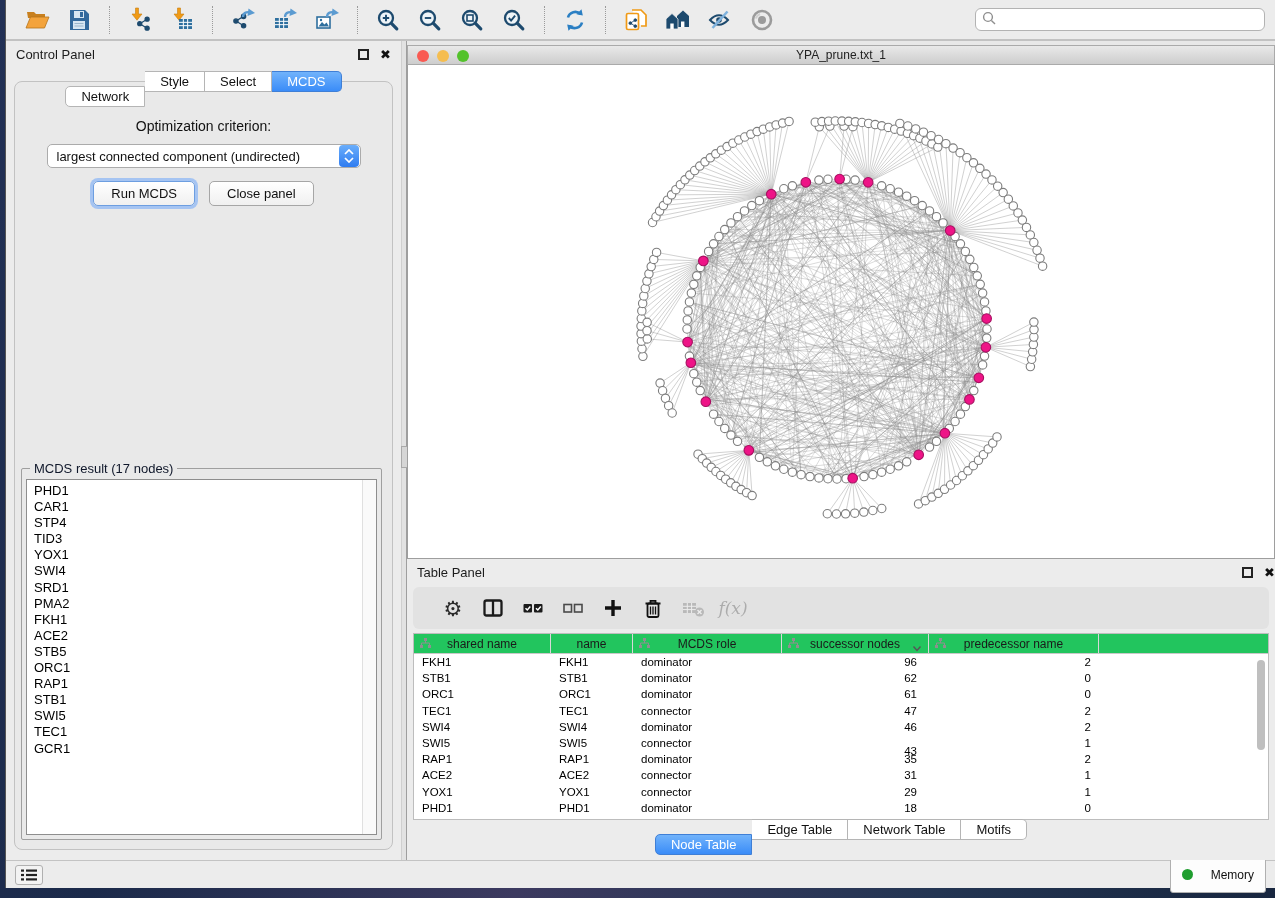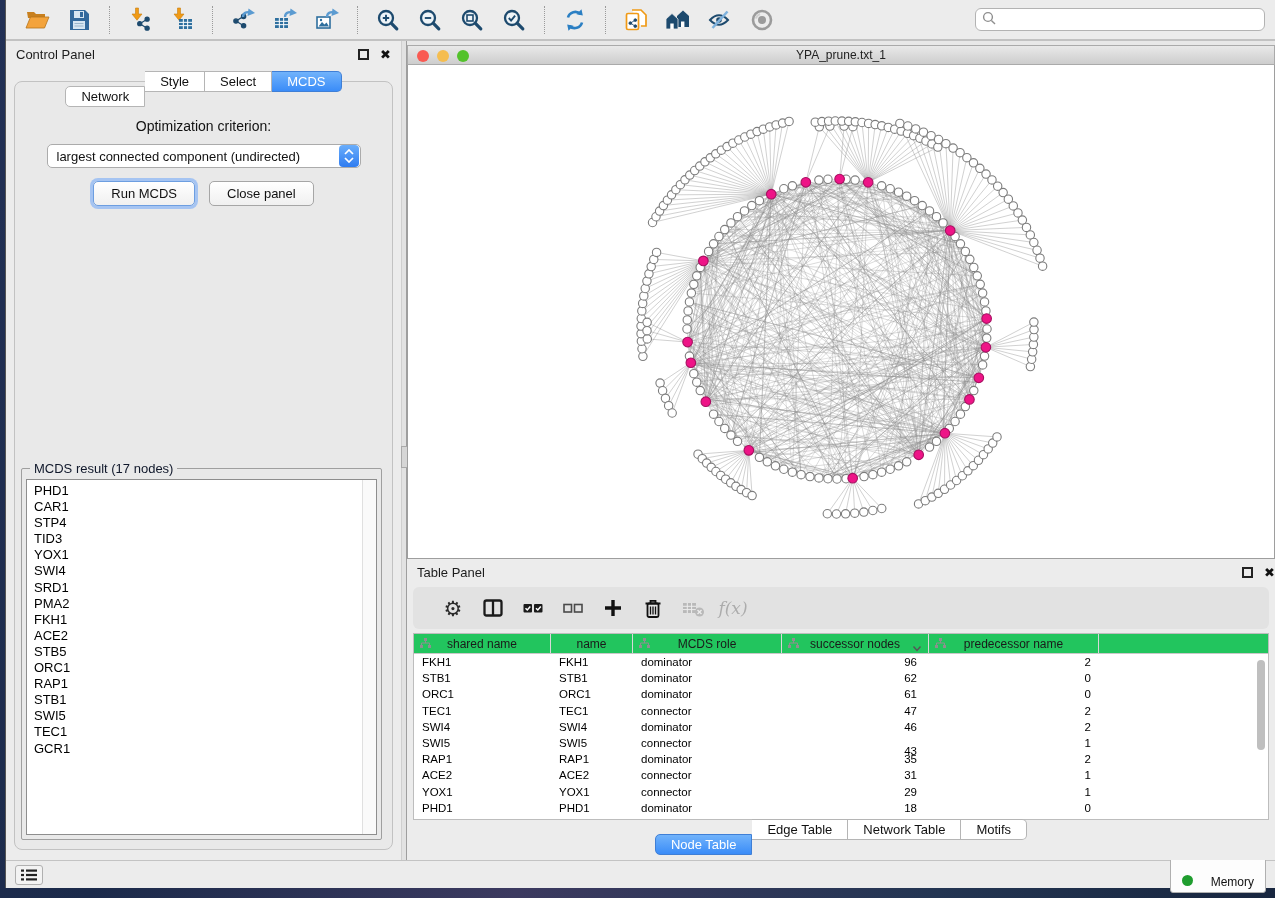--- a/index.html
+++ b/index.html
@@ -88,21 +88,21 @@
   .td.num { text-align:right; padding-left:0; padding-right:12px; }
   .tp-vscroll { position:absolute; right:3px; top:26px; width:8px; height:90px; background:#bfbfbf; border-radius:4px; }
   .tp-tabs { position:absolute; bottom:5px; left:0; right:0; display:flex; justify-content:center; }
 
   
   .statusbar { height:28px; flex:none; background:#ececec; border-top:1px solid #c3c3c3;
     display:flex; align-items:center; padding:0 9px; }
   .status-btn { width:28px; height:20px; background:#f3f3f3; border:1px solid #b0b0b0; border-radius:3px;
     display:flex; align-items:center; justify-content:center; }
   .memory-btn { margin-left:auto; height:21px; background:#fdfdfd; border:1px solid #b0b0b0; border-radius:3px;
-    display:flex; align-items:flex-start; gap:18px; padding:17px 11px; font-size:12px; color:#111; }
+    display:flex; align-items:center; gap:18px; padding:17px 11px; font-size:12px; color:#111; }
   .mem-dot { width:11px; height:11px; border-radius:50%; }
 </style>
 </head>
 <body>
 
 <div class="screen">
   <div class="app">
 
     <div class="toolbar">
       <div id="toolbar-icons" style="display:flex;align-items:center;">

